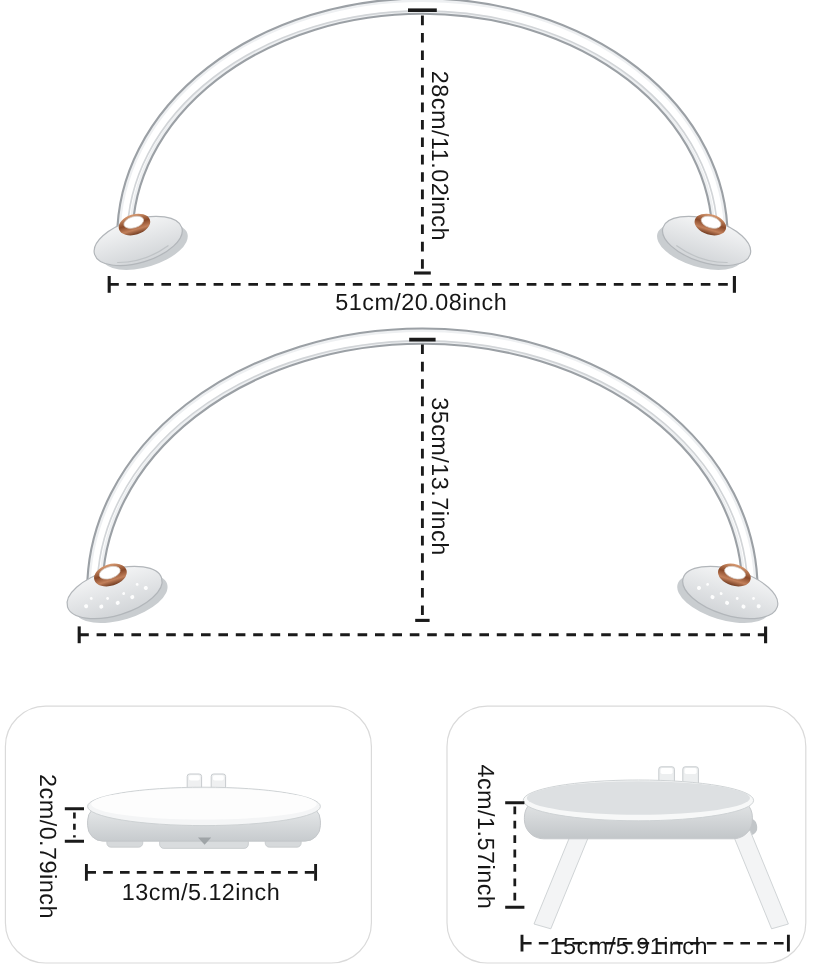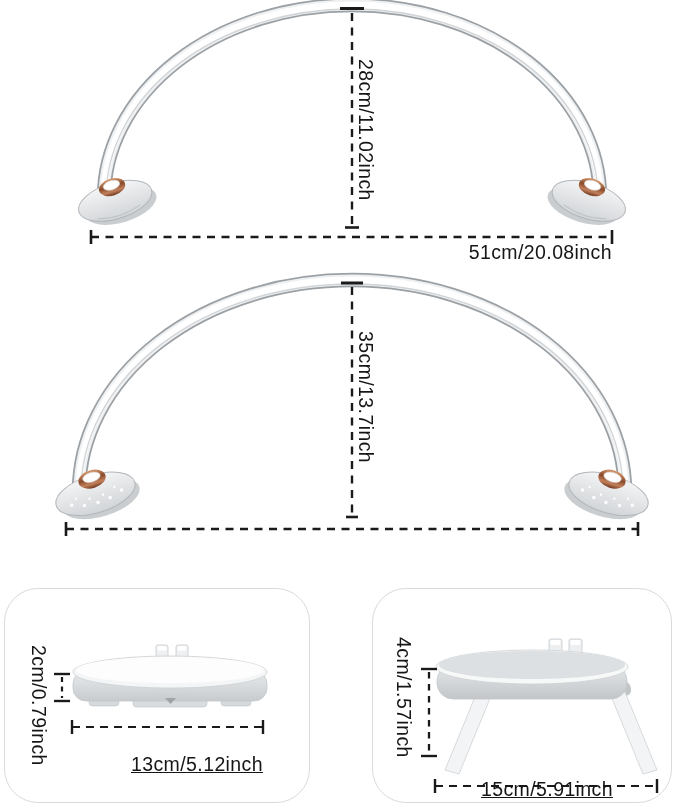--- a/index.html
+++ b/index.html
@@ -5,21 +5,21 @@
   html,body { margin:0; padding:0; background:#ffffff; }
   .canvas {
     position:relative; width:679px; height:809px; background:#ffffff;
     overflow:hidden; font-family:"Liberation Sans", sans-serif; color:#161616;
   }
   .layer { position:absolute; left:0; }
   .dim-label {
     position:absolute; font-size:19.5px; font-weight:400; letter-spacing:.4px;
     color:#161616; white-space:nowrap; line-height:22px;
   }
-  .dim-label.h { text-align:right; }
+  .dim-label.h { text-align:center; }
   .dim-label.v { writing-mode:vertical-rl; text-orientation:mixed; text-align:center; width:27px; }
   .card {
     position:absolute; width:306px; height:215px; background:#ffffff;
     border:1.5px solid #dadada; border-radius:34px; box-sizing:border-box;
   }
   .card svg { position:absolute; left:0; top:0; }
   svg { display:block; }
 </style>
 </head>
 <body>
@@ -170,21 +170,21 @@
         <line x1="57" y1="88" x2="57" y2="109" stroke-width="2.2" stroke-dasharray="5 4.5"></line>
         <line x1="49" y1="112" x2="65" y2="112" stroke-width="2.4"></line>
       </g>
       <g stroke="#1a1a1a">
         <line x1="67" y1="131" x2="67" y2="145" stroke-width="2.4"></line>
         <line x1="67" y1="138" x2="258" y2="138" stroke-width="2.2" stroke-dasharray="8 6"></line>
         <line x1="258" y1="131" x2="258" y2="145" stroke-width="2.4"></line>
       </g>
     </svg>
     <div class="dim-label v" style="left:18px; top:47px; height:138px;">2cm/0.79inch</div>
-    <div class="dim-label h" style="left:67px; top:164px; width:191px;text-decoration:underline;">13cm/5.12inch</div>
+    <div class="dim-label h" style="left:67px; top:144px; width:191px;">13cm/5.12inch</div>
   </div>
 
   <div class="card" style="left:372px; top:588px; width:300px;">
     <svg width="297" height="212" viewBox="0 0 297 212">
       <defs>
         <linearGradient id="gBodyR" x1="0" y1="0" x2="0" y2="1">
           <stop offset="0" stop-color="#e6e8e9"></stop>
             <stop offset="1" stop-color="#c2c6c9"></stop>
         </linearGradient>
       </defs>
@@ -206,16 +206,16 @@
         <line x1="56" y1="83" x2="56" y2="164" stroke-width="2.3" stroke-dasharray="6.5 5.5"></line>
         <line x1="48" y1="167" x2="64" y2="167" stroke-width="2.4"></line>
       </g>
       <g stroke="#1a1a1a">
         <line x1="62" y1="190" x2="62" y2="204" stroke-width="2.4"></line>
         <line x1="62" y1="197" x2="284" y2="197" stroke-width="2.2" stroke-dasharray="8 6"></line>
         <line x1="284" y1="190" x2="284" y2="204" stroke-width="2.4"></line>
       </g>
     </svg>
     <div class="dim-label v" style="left:15px; top:36px; height:145px;">4cm/1.57inch</div>
-    <div class="dim-label h" style="left:62px; top:189px; width:178px;text-decoration:underline;">15cm/5.91inch</div>
+    <div class="dim-label h" style="left:62px; top:189px; width:178px;">15cm/5.91inch</div>
   </div>
 
 </div>
 
 </body></html>

